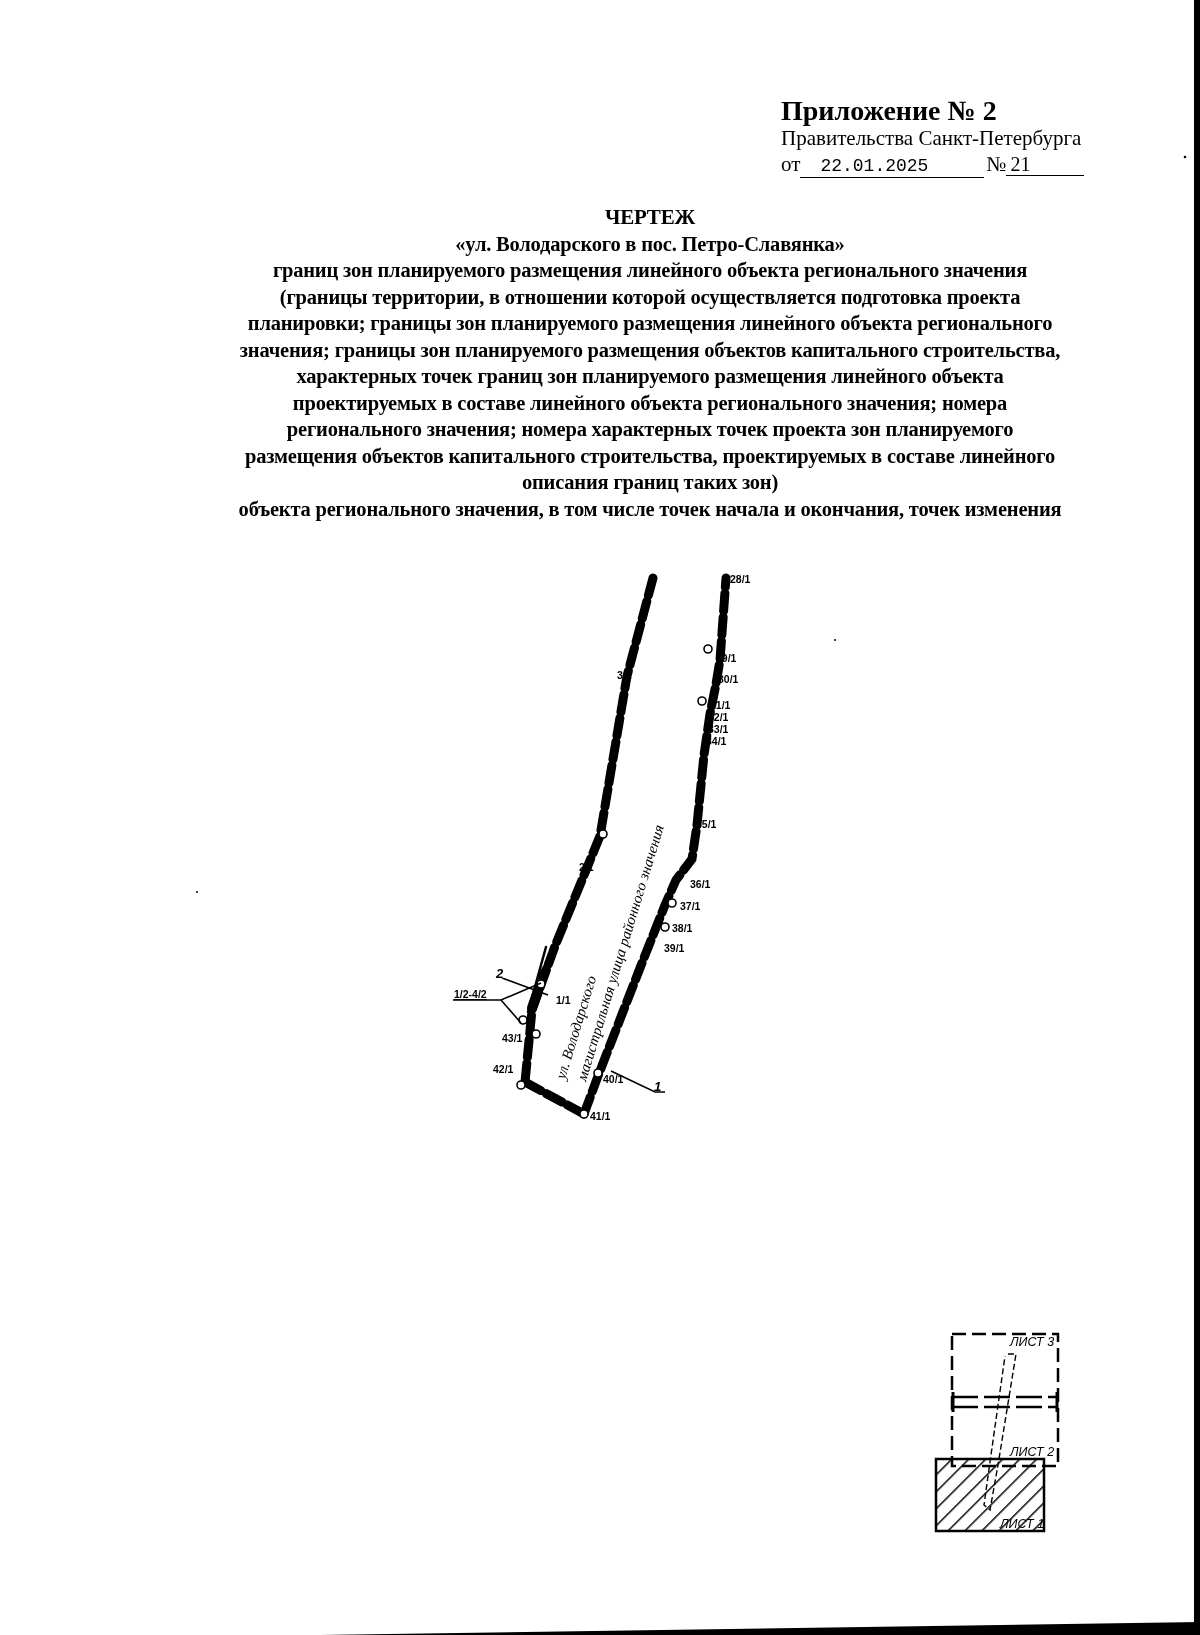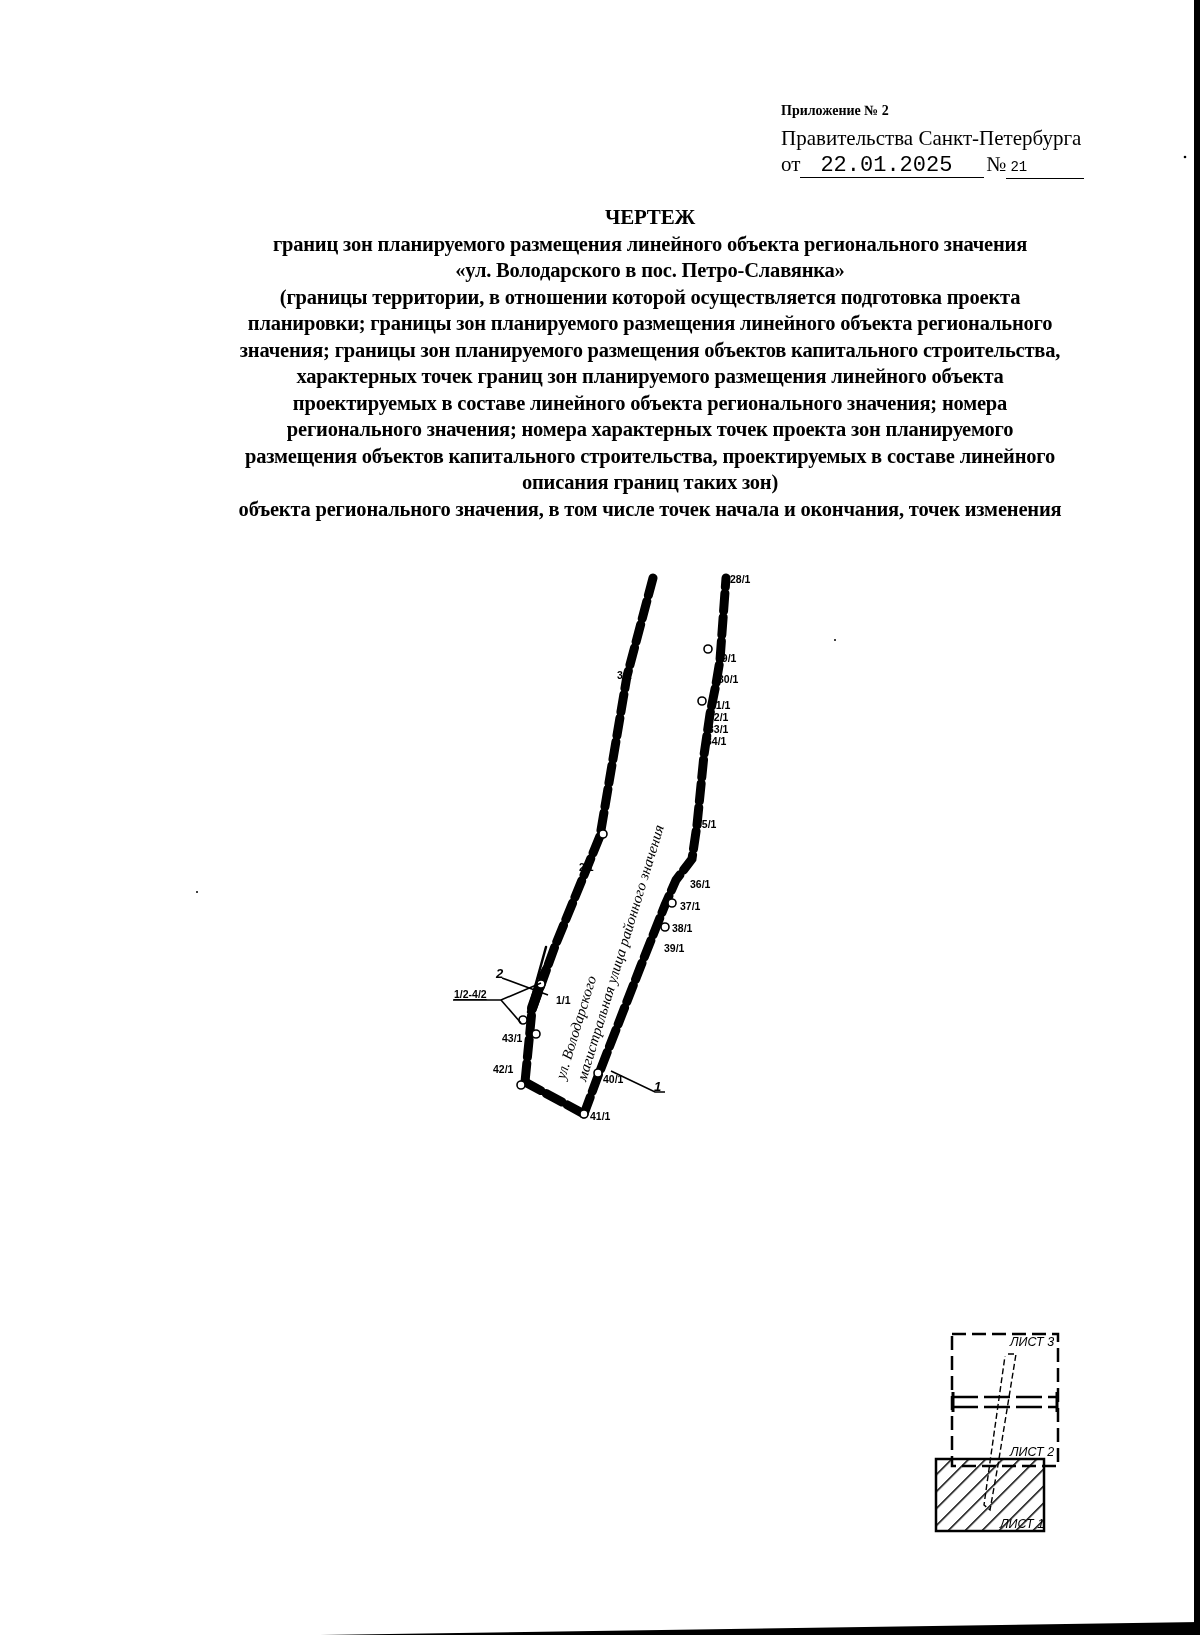--- a/index.html
+++ b/index.html
@@ -1,23 +1,23 @@
 <!DOCTYPE html>
 <html><head>
 <meta charset="utf-8">
 <style>
   html, body { margin: 0; padding: 0; background: #ffffff; }
   body { width: 1200px; height: 1635px; position: relative; overflow: hidden; font-family: "Liberation Serif", serif; color: #000; }
   .abs { position: absolute; }
   .header-block { left: 781px; top: 98px; font-size: 21px; line-height: 26.5px; }
-  .header-block .l1 { font-weight: bold; font-size: 14px; }
+  .header-block .l1 { font-weight: bold; font-size: 28px; }
   .header-block .l3 { font-weight: normal; }
   .header-block .row { white-space: nowrap; }
-  .date-line { display: inline-block; border-bottom: 1.5px solid #000; width: 184px; font-family: "Liberation Mono", monospace; font-size: 22px; padding-left: 20px; box-sizing: border-box; line-height: 22px; }
-  .num-line { display: inline-block; border-bottom: 1.5px solid #000; width: 78px; font-family: Liberation Mono, monospace; font-size: 14px; padding-left: 4px; box-sizing: border-box; line-height: 22px; }
+  .date-line { display: inline-block; border-bottom: 1.5px solid #000; width: 184px; font-family: "Liberation Mono", monospace; font-size: 18px; padding-left: 20px; box-sizing: border-box; line-height: 22px; }
+  .num-line { display: inline-block; border-bottom: 1.5px solid #000; width: 78px; font-family: Liberation Serif, serif; font-size: 20px; padding-left: 4px; box-sizing: border-box; line-height: 22px; }
   .title-block { left: 135px; top: 204px; width: 1030px; text-align: center; font-weight: bold; font-size: 20.5px; line-height: 26.5px; letter-spacing: -0.2px; }
   .title-block .t0 { font-size: 21px; }
   .map { left: 0; top: 0; width: 1200px; height: 1635px; }
   .lbl { font-family: "Liberation Sans", sans-serif; font-weight: bold; font-size: 10.5px; fill: #000; }
   .street { font-family: "Liberation Serif", serif; font-style: italic; font-size: 15px; fill: #000; }
   .key { font-family: "Liberation Sans", sans-serif; font-style: italic; font-size: 12.5px; fill: #000; }
   .right-bar { left: 1194px; top: 0; width: 6px; height: 1635px; background: #000; }
 </style>
 </head>
 <body>
@@ -25,22 +25,22 @@
 <div class="abs header-block">
   <div class="row l1">Приложение № 2</div>
   <div class="row l3">Правительства Санкт-Петербурга</div>
   <div class="row">
     <span>от</span><span class="date-line">22.01.2025</span><span style="margin-left:2px;">№</span><span class="num-line">21</span>
   </div>
 </div>
 
 <div class="abs title-block">
   <div class="t0">ЧЕРТЕЖ</div>
+  <div>«ул. Володарского в пос. Петро-Славянка»</div>
   <div>границ зон планируемого размещения линейного объекта регионального значения</div>
-  <div>«ул. Володарского в пос. Петро-Славянка»</div>
   <div>(границы территории, в отношении которой осуществляется подготовка проекта</div>
   <div>планировки; границы зон планируемого размещения линейного объекта регионального</div>
   <div>значения; границы зон планируемого размещения объектов капитального строительства,</div>
   <div>характерных точек границ зон планируемого размещения линейного объекта</div>
   <div>проектируемых в составе линейного объекта регионального значения; номера</div>
   <div>регионального значения; номера характерных точек проекта зон планируемого</div>
   <div>размещения объектов капитального строительства, проектируемых в составе линейного</div>
   <div>описания границ таких зон)</div>
   <div>объекта регионального значения, в том числе точек начала и окончания, точек изменения</div>
 </div>

